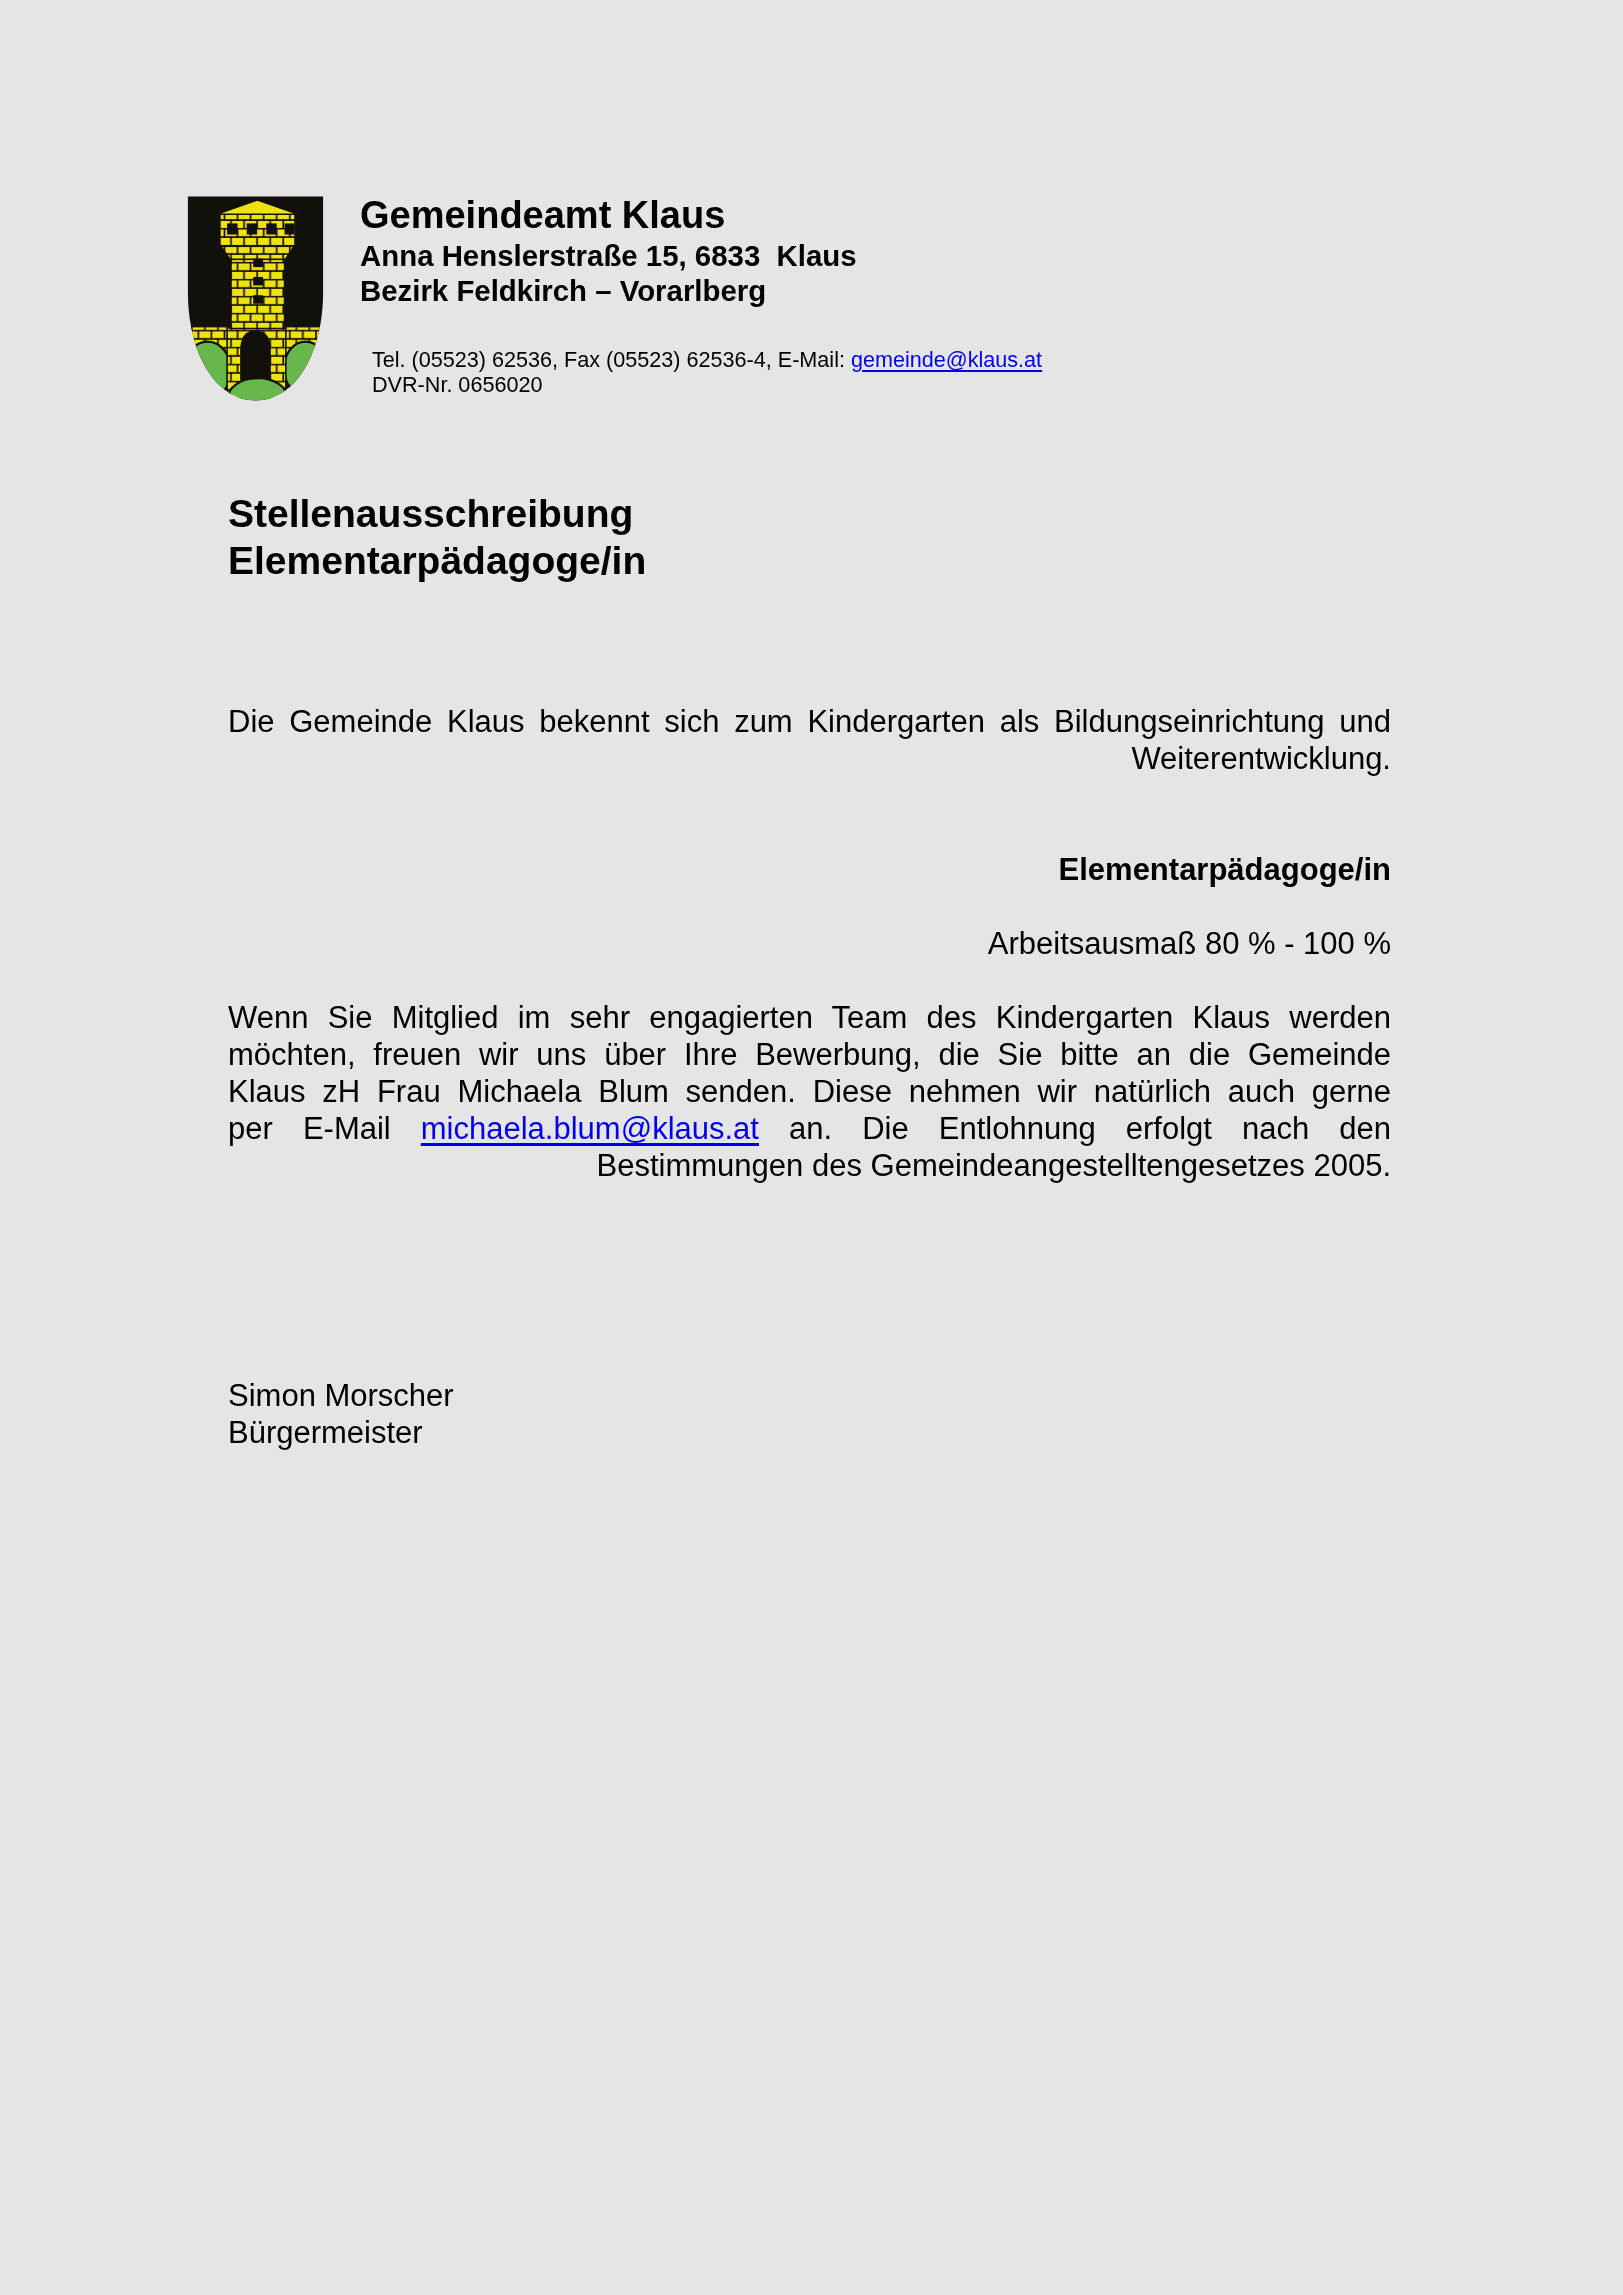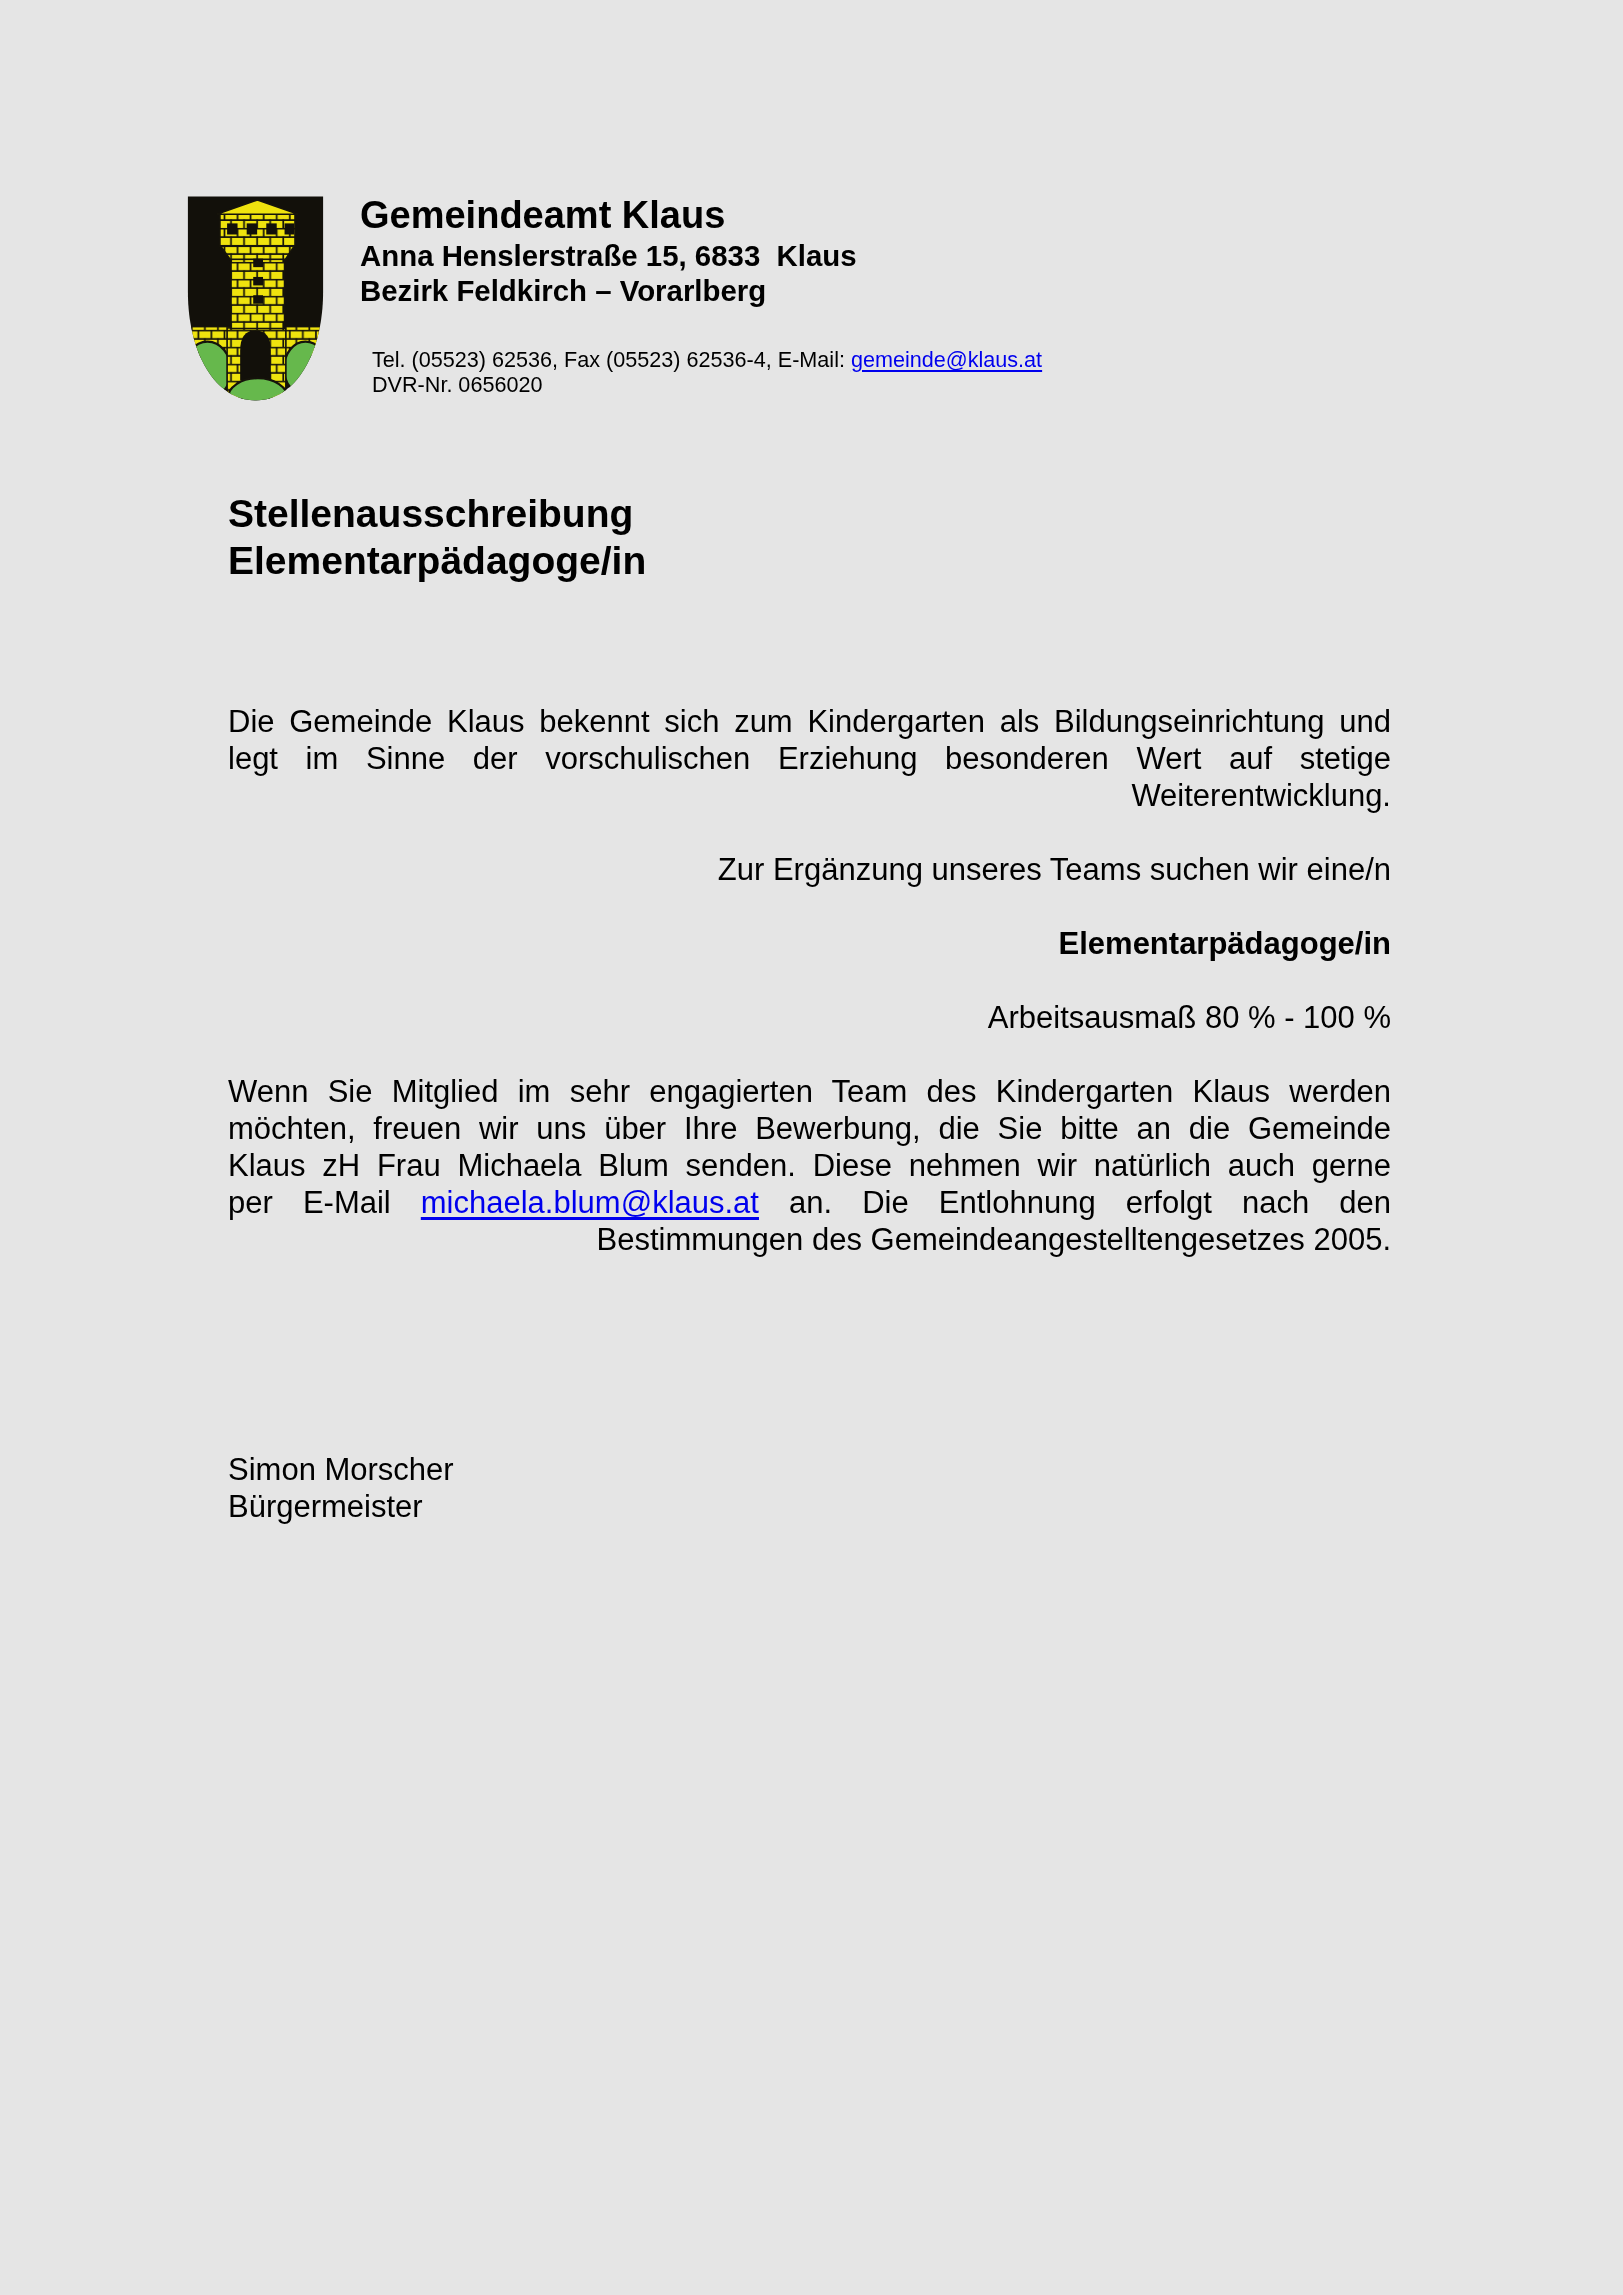--- a/index.html
+++ b/index.html
@@ -101,24 +101,22 @@
     </div>
   </div>
 
   <div class="title-block">
     <div>Stellenausschreibung</div>
     <div>Elementarpädagoge/in</div>
   </div>
 
   <div class="body">
     <div class="jline">Die Gemeinde Klaus bekennt sich zum Kindergarten als Bildungseinrichtung und</div>
-    <div class="jline">legt im Sinne der vorschulischen Erziehung besonderen Wert auf stetige</div>
     <div class="lline">Weiterentwicklung.</div>
     <div class="gap"></div>
-    <div class="lline">Zur Ergänzung unseres Teams suchen wir eine/n</div>
     <div class="gap"></div>
     <div class="lline bold">Elementarpädagoge/in</div>
     <div class="gap"></div>
     <div class="lline">Arbeitsausmaß 80 % - 100 %</div>
     <div class="gap"></div>
     <div class="jline">Wenn Sie Mitglied im sehr engagierten Team des Kindergarten Klaus werden</div>
     <div class="jline">möchten, freuen wir uns über Ihre Bewerbung, die Sie bitte an die Gemeinde</div>
     <div class="jline">Klaus zH Frau Michaela Blum senden. Diese nehmen wir natürlich auch gerne</div>
     <div class="jline"><span>per E-Mail </span><a class="doc-link" href="#">michaela.blum@klaus.at</a><span> an. Die Entlohnung erfolgt nach den</span></div>
     <div class="lline">Bestimmungen des Gemeindeangestelltengesetzes 2005.</div>

